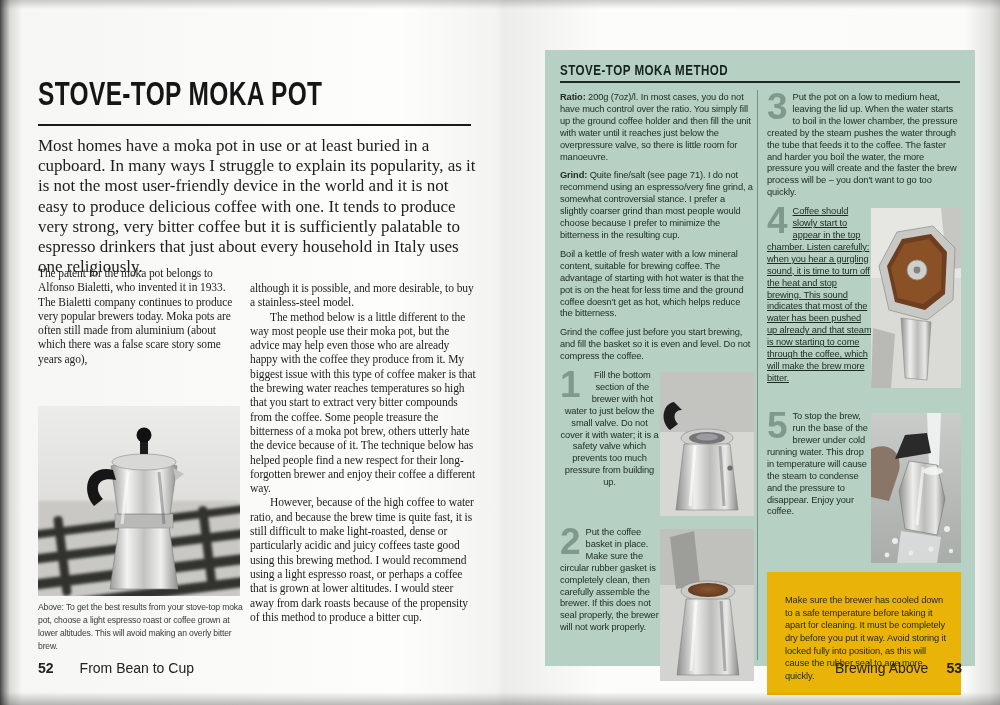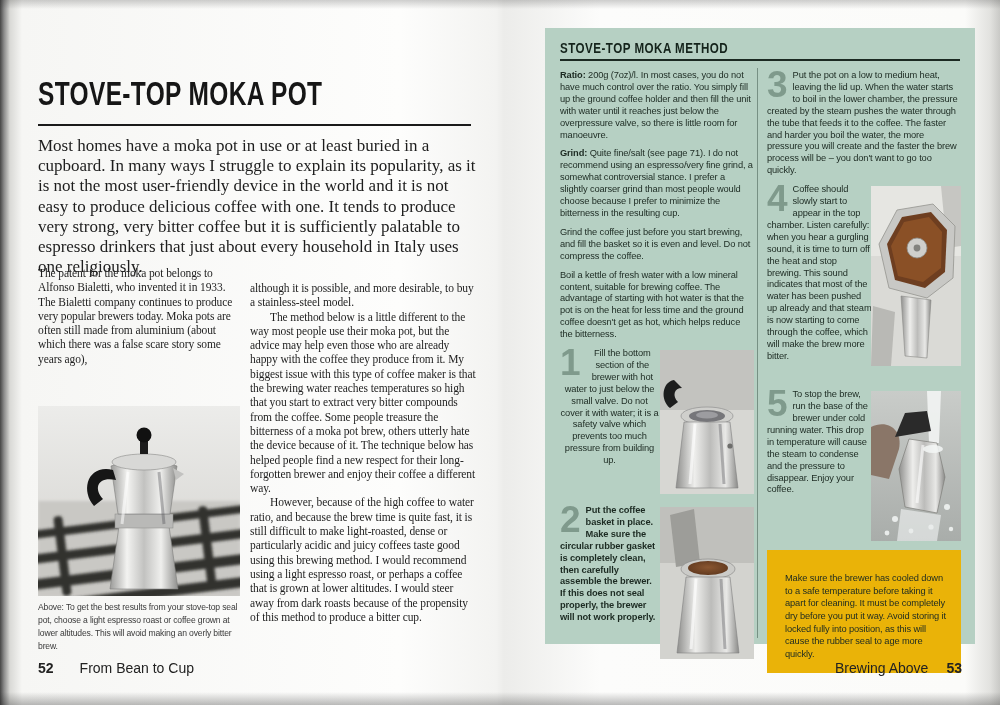--- a/index.html
+++ b/index.html
@@ -40,21 +40,21 @@
     font-size:8.6px; line-height:13px; color:#3a3a3a; letter-spacing:-.15px;
   }
   .footer { position:absolute; top:660px; font-size:14px; color:#222; }
   .footer-left { left:38px; }
   .footer-left .pn { font-weight:bold; margin-right:26px; }
   .footer-right { right:38px; text-align:right; }
   .footer-right .pn { font-weight:bold; margin-left:18px;text-align:right; }
 
   
   .panel {
-    position:absolute; left:545px; top:28px; width:430px; height:616px;
+    position:absolute; left:545px; top:50px; width:430px; height:616px;
     background:#b6d0c3; color:#1c2a22;
   }
   .panel-title {
     position:absolute; left:15px; top:12px; white-space:nowrap;
     font-size:14.5px; font-weight:bold; letter-spacing:.6px; color:#14231b;
     display:inline-block; transform:scaleX(.80); transform-origin:left center;
   }
   .panel-rule { position:absolute; left:15px; top:31px; width:400px; height:1.5px; background:#1b2922; }
   .pcol { position:absolute; top:42px; font-size:9.3px; line-height:11.9px; letter-spacing:-.12px; }
   .pcol-l { left:15px;  width:194px; }
@@ -64,23 +64,23 @@
   .vdivider { position:absolute; left:212px; top:40px; width:1px; height:570px; background:rgba(15,40,28,.38); }
 
   .step { position:relative; margin-bottom:7px; }
   .step-num {
     float:left; font-size:37px; line-height:29px; font-weight:bold;
     color:#7f9a8c; margin:0 6px 0 0; letter-spacing:-1px;
     display:inline-block;
   }
   .step .txt { display:block; }
   .s1 { min-height:150px; } .s1 .txt { width:99px;text-align:center; }
-  .s2 { min-height:155px; } .s2 .txt { width:99px;font-weight:bold; }
+  .s2 { min-height:155px; } .s2 .txt { width:99px; }
   .s3 { min-height:100px; }
-  .s4 { min-height:198px; } .s4 .txt { width:106px; }
+  .s4 { min-height:198px; } .s4 .txt { width:106px;text-decoration:underline; }
   .s5 { min-height:152px; } .s5 .txt { width:106px; }
   .stepphoto { position:absolute; top:2px; right:0; overflow:hidden; }
   .ph1 { width:94px; height:144px; }
   .ph2 { width:94px; height:152px; }
   .ph4 { width:90px; height:180px; }
   .ph5 { width:90px; height:150px; }
 
   .notebox {
     margin-top:9px; background:#eab308; padding:22px 14px 13px 18px;
     font-size:9.3px; line-height:12.6px;
@@ -145,37 +145,37 @@
           <path d="M135 62 L146 68 L138 74 Z" fill="#c2c2c0"></path>
           <rect x="102" y="32" width="8" height="16" fill="#1c1c1c"></rect>
           <circle cx="106" cy="29" r="7.5" fill="#111"></circle>
           <path d="M75 64 C50 58 42 84 56 100 L65 93 C55 82 60 70 78 74 Z" fill="#161616"></path>
           <path d="M84 118 L90 66" stroke="#ffffff" stroke-opacity=".55" stroke-width="3"></path>
           <path d="M126 118 L121 66" stroke="#55555a" stroke-opacity=".4" stroke-width="3"></path>
         </g>
       </svg>
     </div>
 
-    <p class="caption">Above: To get the best results from your stove-top seal pot, choose a light espresso roast or coffee grown at lower altitudes. This will avoid making an overly bitter brew.</p>
+    <p class="caption">Above: To get the best results from your stove-top moka pot, choose a light espresso roast or coffee grown at lower altitudes. This will avoid making an overly bitter brew.</p>
 
     <div class="footer footer-left">
       <span class="pn">52</span><span>From Bean to Cup</span>
     </div>
   </div>
 
   <div class="panel">
     <h2 class="panel-title">STOVE-TOP MOKA METHOD</h2>
     <div class="panel-rule"></div>
     <div class="vdivider"></div>
 
     <div class="pcol pcol-l">
       <p><b>Ratio:</b><span> 200g (7oz)/l. In most cases, you do not have much control over the ratio. You simply fill up the ground coffee holder and then fill the unit with water until it reaches just below the overpressure valve, so there is little room for manoeuvre.</span></p>
       <p><b>Grind:</b><span> Quite fine/salt (see page 71). I do not recommend using an espresso/very fine grind, a somewhat controversial stance. I prefer a slightly coarser grind than most people would choose because I prefer to minimize the bitterness in the resulting cup.</span></p>
+      <p>Boil a kettle of fresh water with a low mineral content, suitable for brewing coffee. The advantage of starting with hot water is that the pot is on the heat for less time and the ground coffee doesn't get as hot, which helps reduce the bitterness.</p>
       <p>Grind the coffee just before you start brewing, and fill the basket so it is even and level. Do not compress the coffee.</p>
-      <p>Boil a kettle of fresh water with a low mineral content, suitable for brewing coffee. The advantage of starting with hot water is that the pot is on the heat for less time and the ground coffee doesn't get as hot, which helps reduce the bitterness.</p>
 
       <div class="step s1">
         <span class="step-num">1</span>
         <span class="txt">Fill the bottom section of the brewer with hot water to just below the small valve. Do not cover it with water; it is a safety valve which prevents too much pressure from building up.</span>
         <div class="stepphoto ph1">
           <svg width="94" height="144" viewBox="0 0 94 144">
             <defs>
               <linearGradient id="m2" x1="0" y1="0" x2="1" y2="0">
                 <stop offset="0" stop-color="#8f8f8d"></stop>
                   <stop offset=".3" stop-color="#eeeeec"></stop>

